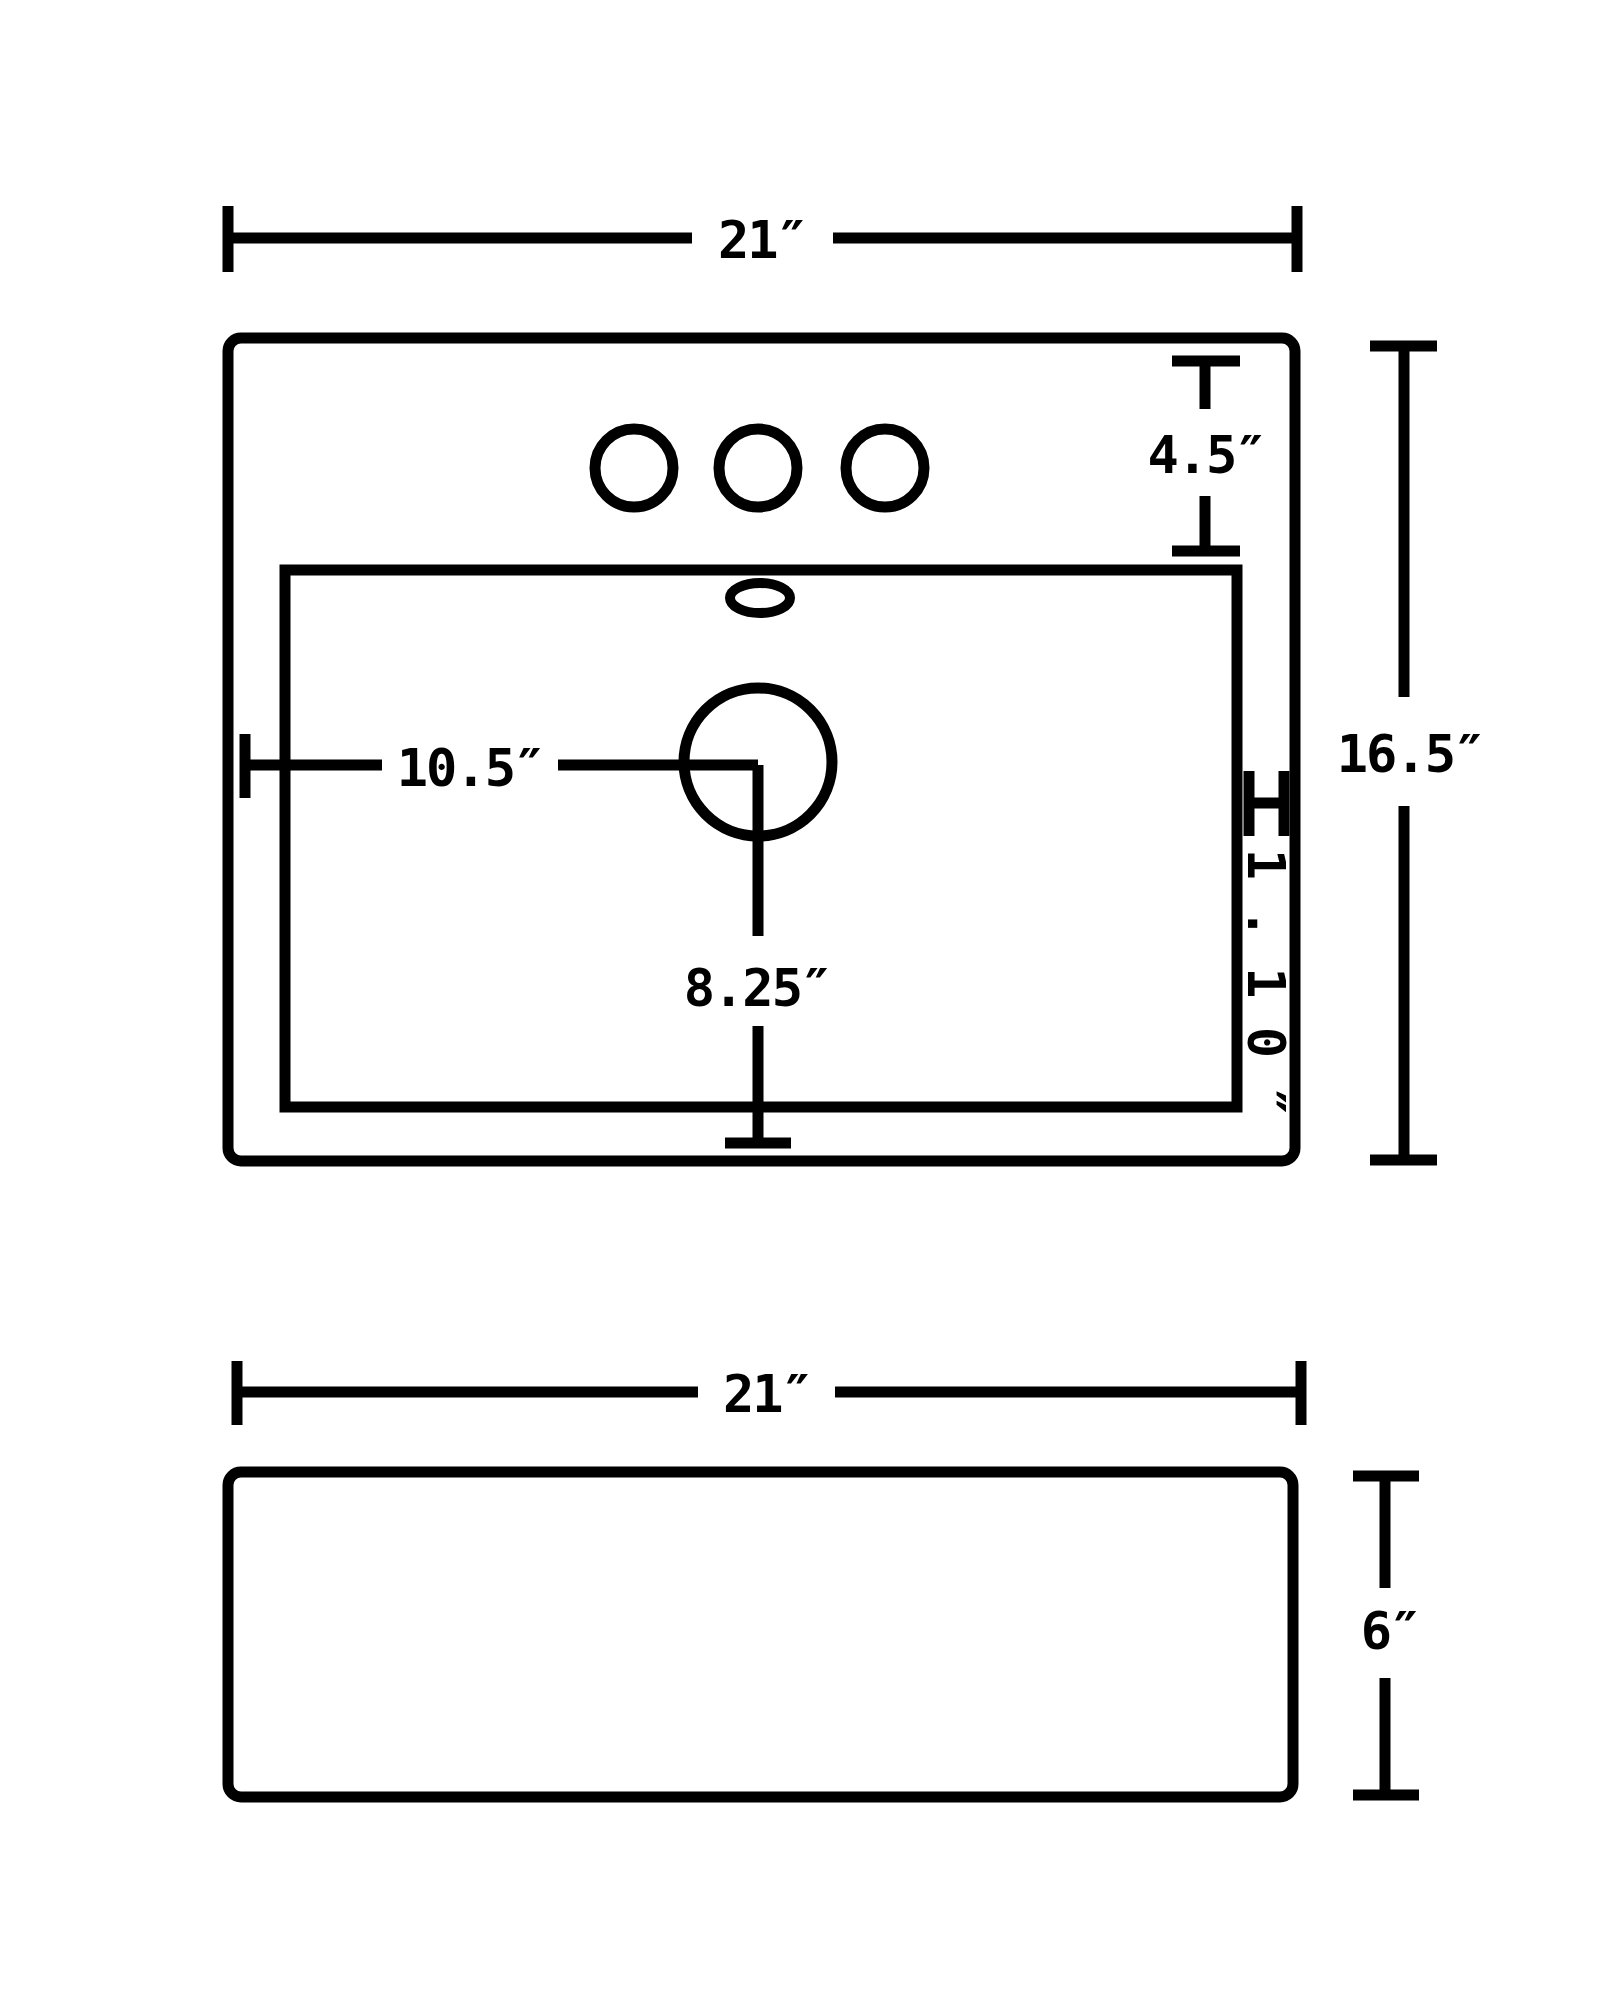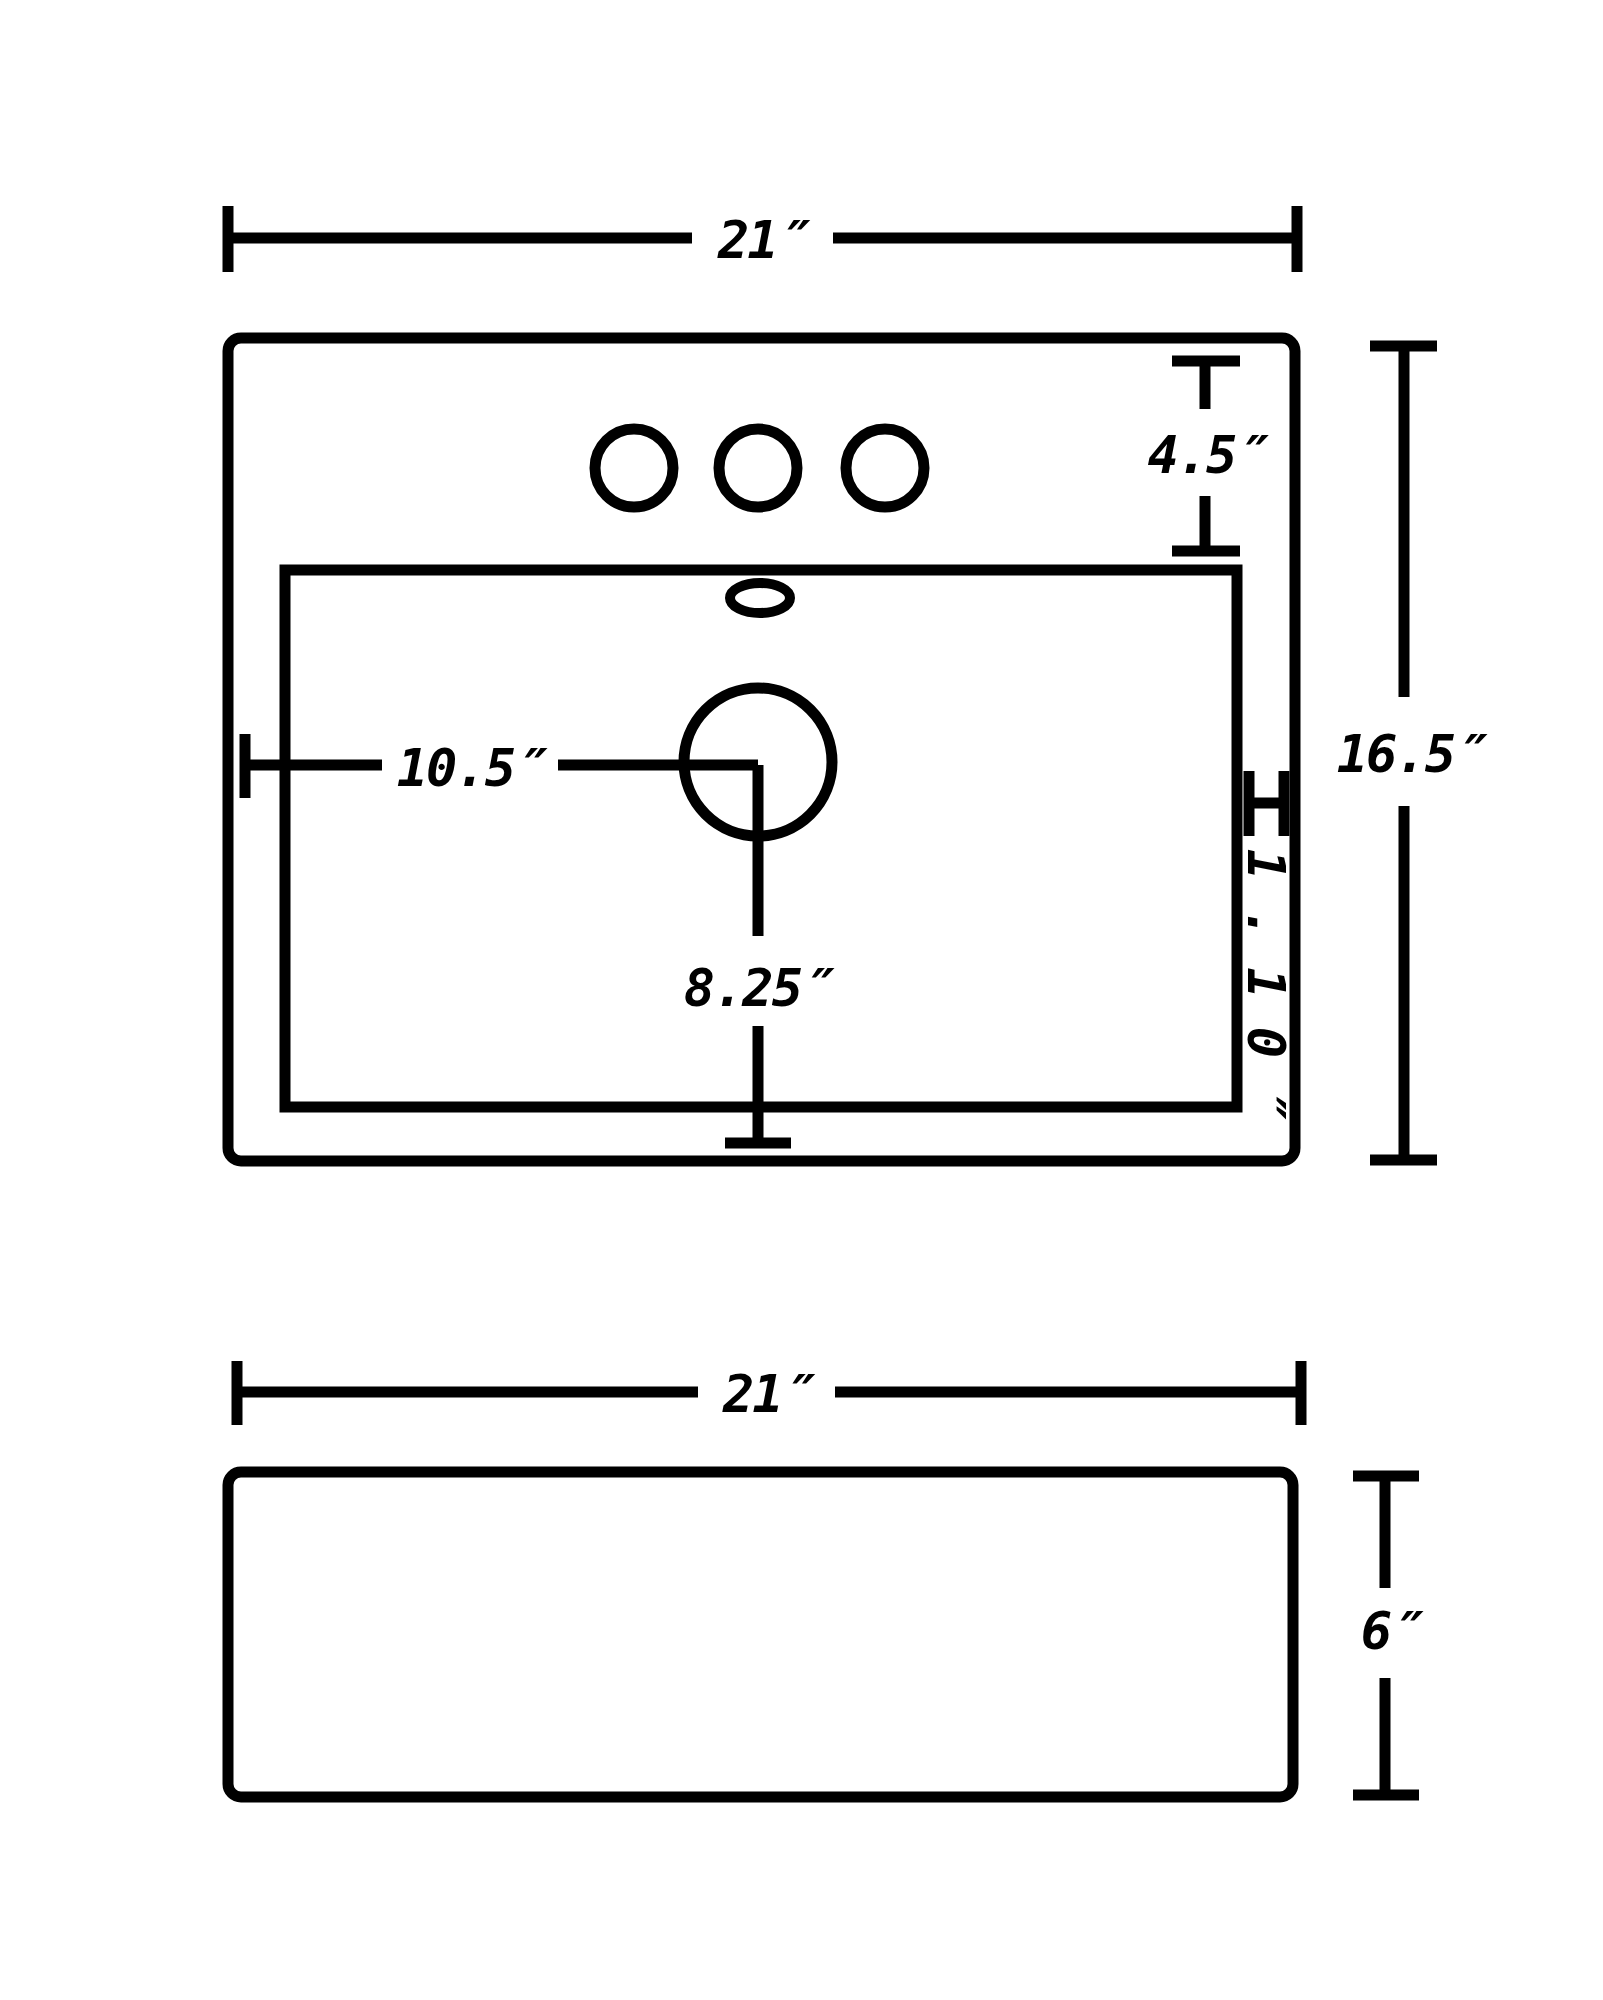--- a/index.html
+++ b/index.html
@@ -1,21 +1,20 @@
 <!DOCTYPE html>
 <html><head>
 <meta charset="utf-8">
 <style>
   html,body{margin:0;padding:0;background:#e8e8e8;}
   .canvas{
     width:1603px;height:2000px;
     background:var(--bg,#fff);
     position:relative;
     font-family:"DejaVu Sans Mono","Liberation Mono",monospace;
-    font-style:italic;
   }
   svg{display:block;}
   .ln{stroke:var(--line,#000);stroke-width:11;fill:none;stroke-linecap:butt;}
   .ln-thin{stroke:var(--line,#000);stroke-width:10;fill:none;}
   .dim-label{
     font-family:"DejaVu Sans Mono","Liberation Mono",monospace;
     font-weight:bold;font-size:52px;letter-spacing:-2px;
     fill:var(--line,#000);
   }
   .dim-label-rot{

